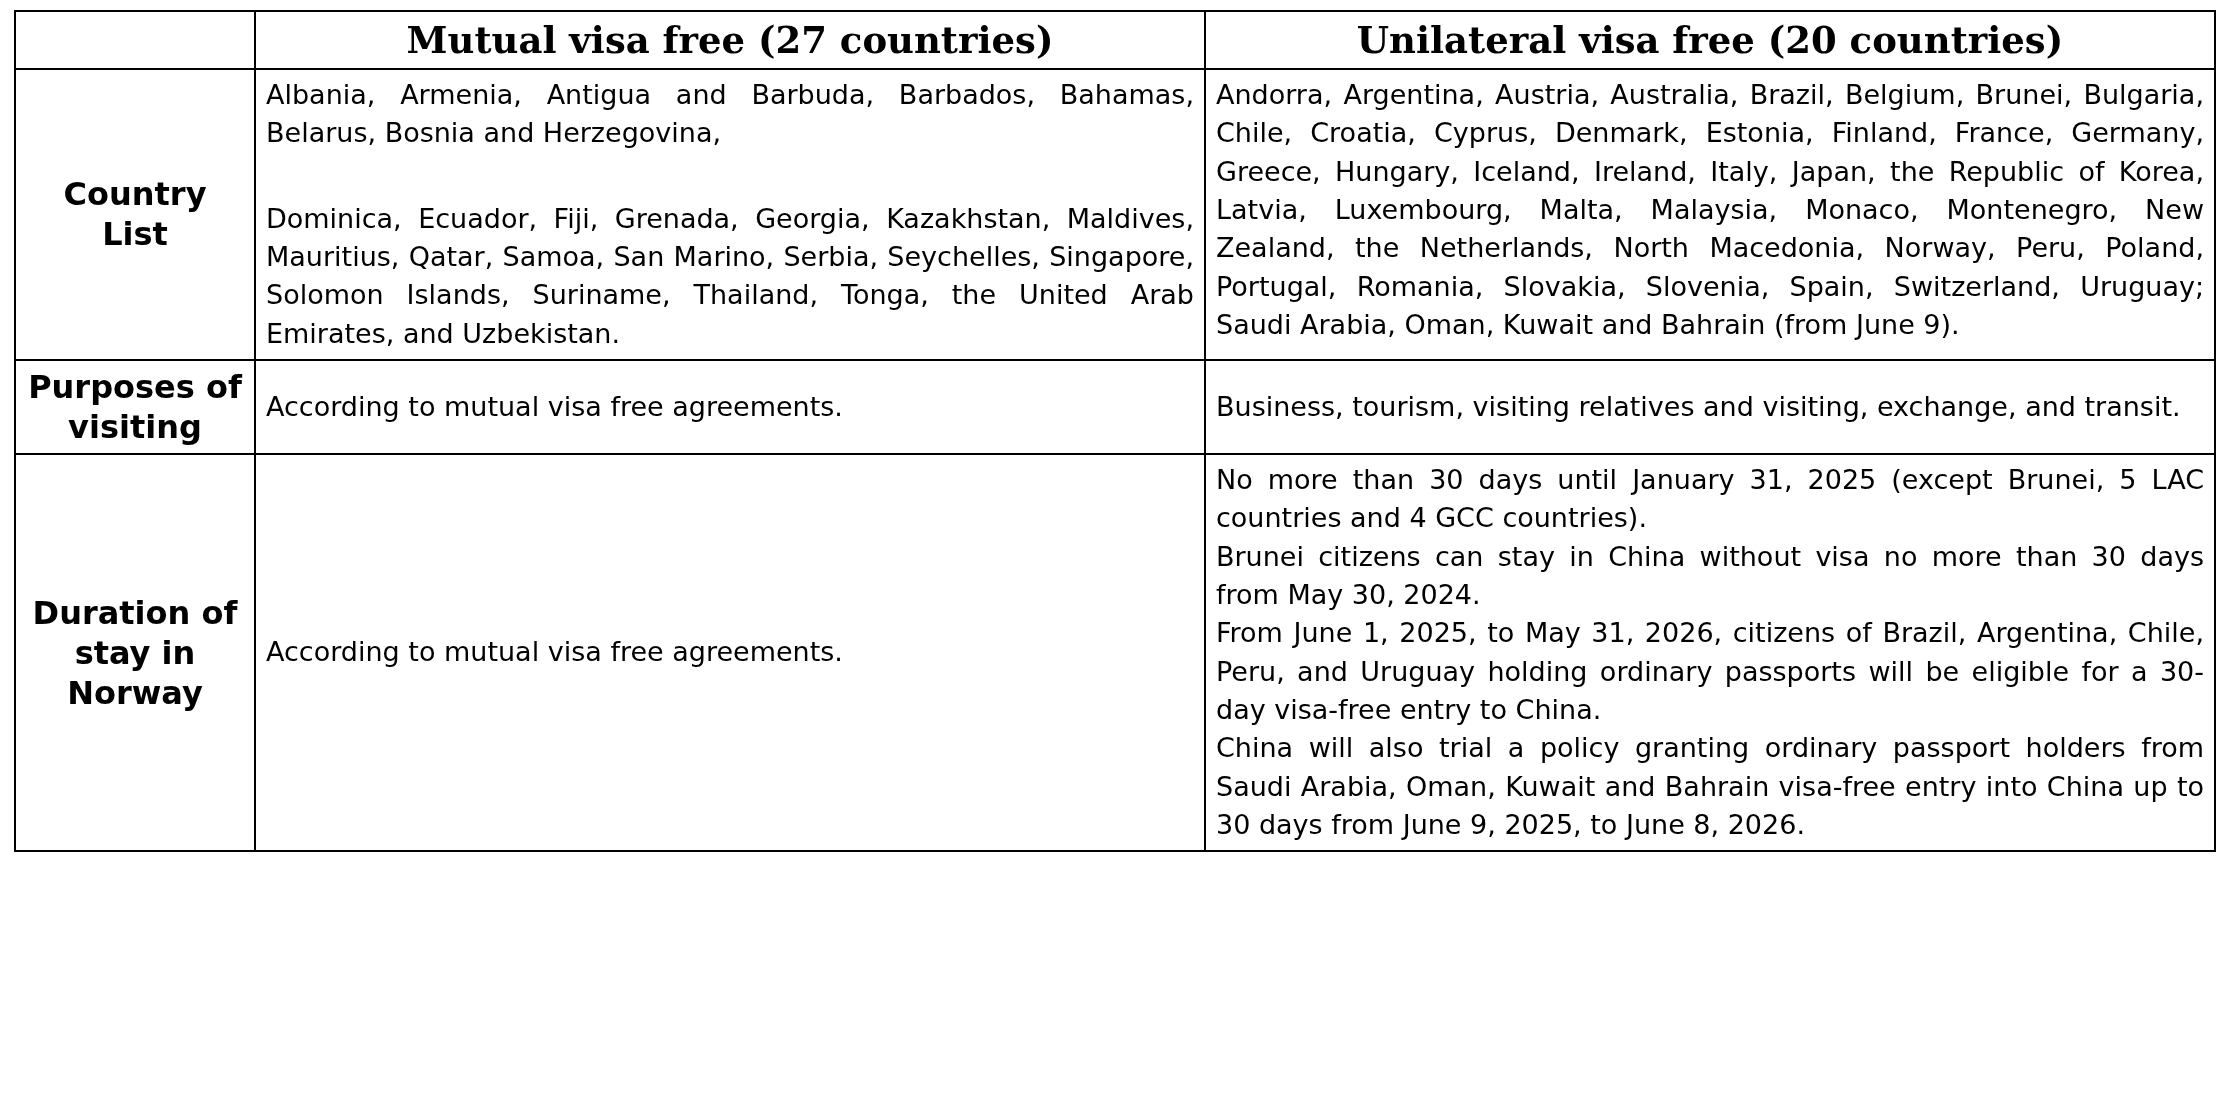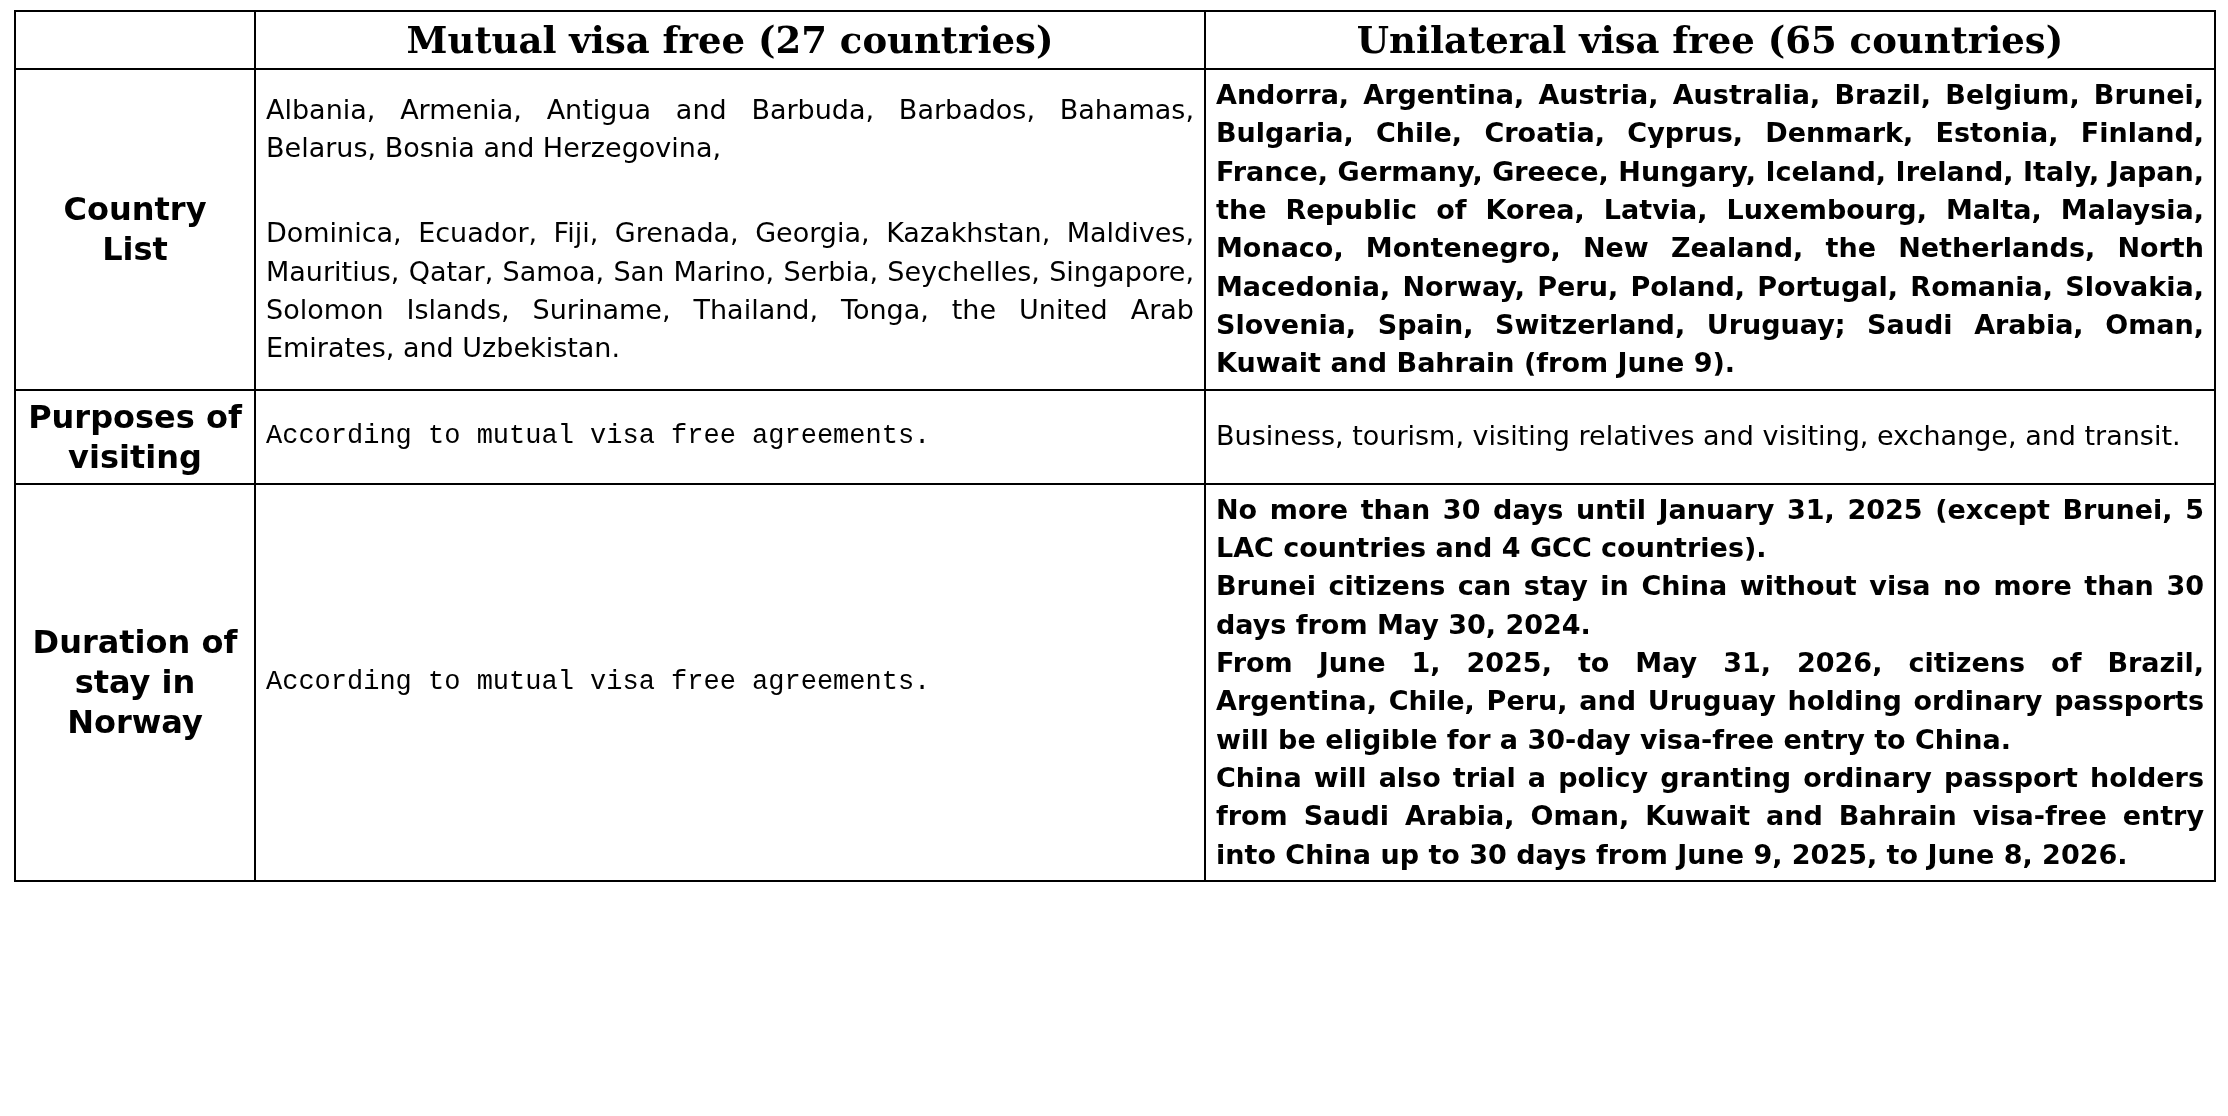--- a/index.html
+++ b/index.html
@@ -56,48 +56,47 @@
     font-family: "DejaVu Sans", sans-serif;
   }
   .body-cell {
     font-size: 27px;
     line-height: 1.42;
     text-align: justify;
     text-justify: inter-word;
     hyphens: none;
     font-family: "DejaVu Sans", sans-serif;
   }
-  .body-cell.top { vertical-align: top; font-weight: bold; }
+  .body-cell.top { vertical-align: top; }
   .body-cell p {
     margin: 0;
     text-align: justify;
   }
   .body-cell p.last {
     text-align: left;
   }
   .nojust {
     text-align: left;
-    font-family: Liberation Mono, monospace;
   }
 </style>
 </head>
 <body>
 
 <div class="page">
   <table class="visa-table">
     <colgroup>
       <col class="c-label">
       <col class="c-mutual">
       <col class="c-uni">
     </colgroup>
     <tbody>
       <tr>
         <td class="hdr hdr-empty"></td>
         <td class="hdr">Mutual visa free  (27 countries)</td>
-        <td class="hdr">Unilateral visa free  (65 countries)</td>
+        <td class="hdr">Unilateral visa free  (20 countries)</td>
       </tr>
 
       <tr>
         <td class="rowlabel">Country List</td>
         <td class="body-cell">
           <p>Albania, Armenia, Antigua and Barbuda, Barbados, Bahamas, Belarus, Bosnia and Herzegovina,</p>
           <p class="last" style="text-align:justify;margin-top:47px;">Dominica, Ecuador, Fiji, Grenada, Georgia, Kazakhstan, Maldives, Mauritius, Qatar, Samoa, San Marino,  Serbia, Seychelles, Singapore, Solomon Islands, Suriname, Thailand, Tonga, the United Arab Emirates, and Uzbekistan.</p>
         </td>
         <td class="body-cell top">
           <p>Andorra, Argentina, Austria, Australia, Brazil, Belgium, Brunei, Bulgaria, Chile, Croatia, Cyprus, Denmark, Estonia, Finland, France, Germany, Greece, Hungary, Iceland, Ireland, Italy, Japan, the Republic of Korea, Latvia, Luxembourg, Malta, Malaysia, Monaco, Montenegro, New Zealand, the Netherlands, North Macedonia, Norway, Peru, Poland, Portugal, Romania, Slovakia, Slovenia, Spain, Switzerland, Uruguay;  Saudi Arabia, Oman, Kuwait and Bahrain (from June 9).</p>

